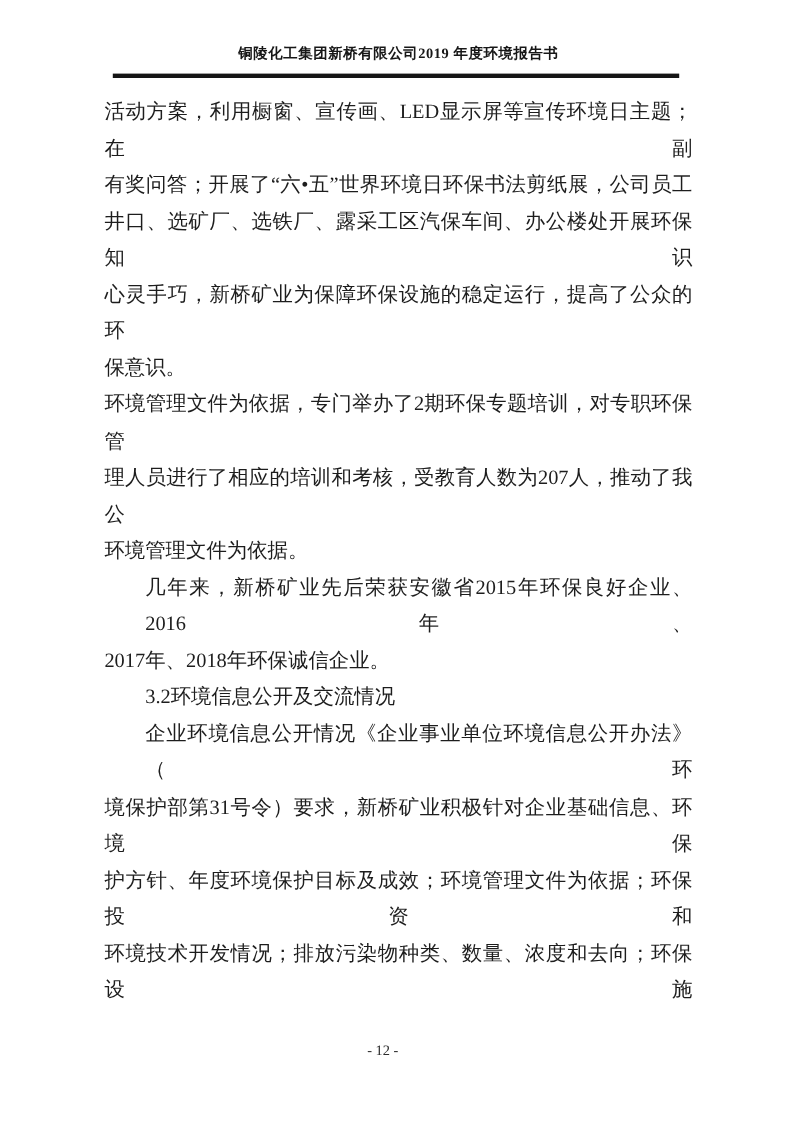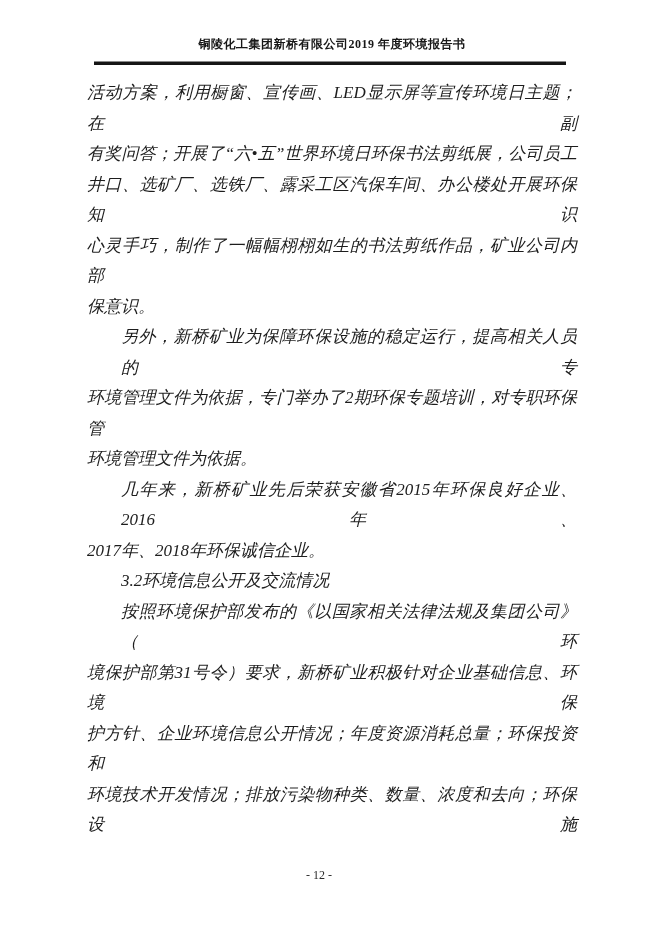--- a/index.html
+++ b/index.html
@@ -35,21 +35,20 @@
     top: 78px; left: 87px;
     width: 490px;
     font-size: 17px;
     line-height: 30.5px;
     color: #1d1d1d;
   }
   .block { margin: 0; }
   .line {
     white-space: nowrap;
     text-align: left;
-    font-style: italic;
   }
   .line.justify {
     white-space: normal;
     text-align: justify;
     text-align-last: justify;
   }
   .line.indent { padding-left: 34px; }
   .line.justify.indent { padding-left: 34px; }
   .footer {
     position: absolute;
@@ -65,37 +64,37 @@
 
 <div class="page">
   <div class="header-title">铜陵化工集团新桥有限公司2019 年度环境报告书</div>
   <div class="header-rule"></div>
 
   <div class="doc-body" id="doc-blocks">
       <div class="block">
         <div class="line justify">活动方案，利用橱窗、宣传画、LED显示屏等宣传环境日主题；在副</div>
         <div class="line justify">有奖问答；开展了“六•五”世界环境日环保书法剪纸展，公司员工</div>
         <div class="line justify">井口、选矿厂、选铁厂、露采工区汽保车间、办公楼处开展环保知识</div>
-        <div class="line justify">心灵手巧，制作了一幅幅栩栩如生的书法剪纸作品，矿业公司内部</div>
+        <div class="line justify">心灵手巧，新桥矿业为保障环保设施的稳定运行，提高了公众的环</div>
         <div class="line">保意识。</div>
       </div>
       <div class="block">
-        <div class="line indent justify">另外，新桥矿业为保障环保设施的稳定运行，提高相关人员的专</div>
         <div class="line justify">环境管理文件为依据，专门举办了2期环保专题培训，对专职环保管</div>
+        <div class="line justify">理人员进行了相应的培训和考核，受教育人数为207人，推动了我公</div>
         <div class="line">环境管理文件为依据。</div>
       </div>
       <div class="block">
         <div class="line indent justify">几年来，新桥矿业先后荣获安徽省2015年环保良好企业、2016年、</div>
         <div class="line">2017年、2018年环保诚信企业。</div>
       </div>
       <div class="block">
         <div class="line indent">3.2环境信息公开及交流情况</div>
       </div>
       <div class="block">
-        <div class="line indent justify">按照环境保护部发布的《以国家相关法律法规及集团公司》（环</div>
+        <div class="line indent justify">企业环境信息公开情况《企业事业单位环境信息公开办法》（环</div>
         <div class="line justify">境保护部第31号令）要求，新桥矿业积极针对企业基础信息、环境保</div>
-        <div class="line justify">护方针、企业环境信息公开情况；年度资源消耗总量；环保投资和</div>
+        <div class="line justify">护方针、年度环境保护目标及成效；环境管理文件为依据；环保投资和</div>
         <div class="line justify">环境技术开发情况；排放污染物种类、数量、浓度和去向；环保设施</div>
       </div>
     </div>
 
   <div class="footer">- 12 -</div>
 </div>
 
 </body></html>

